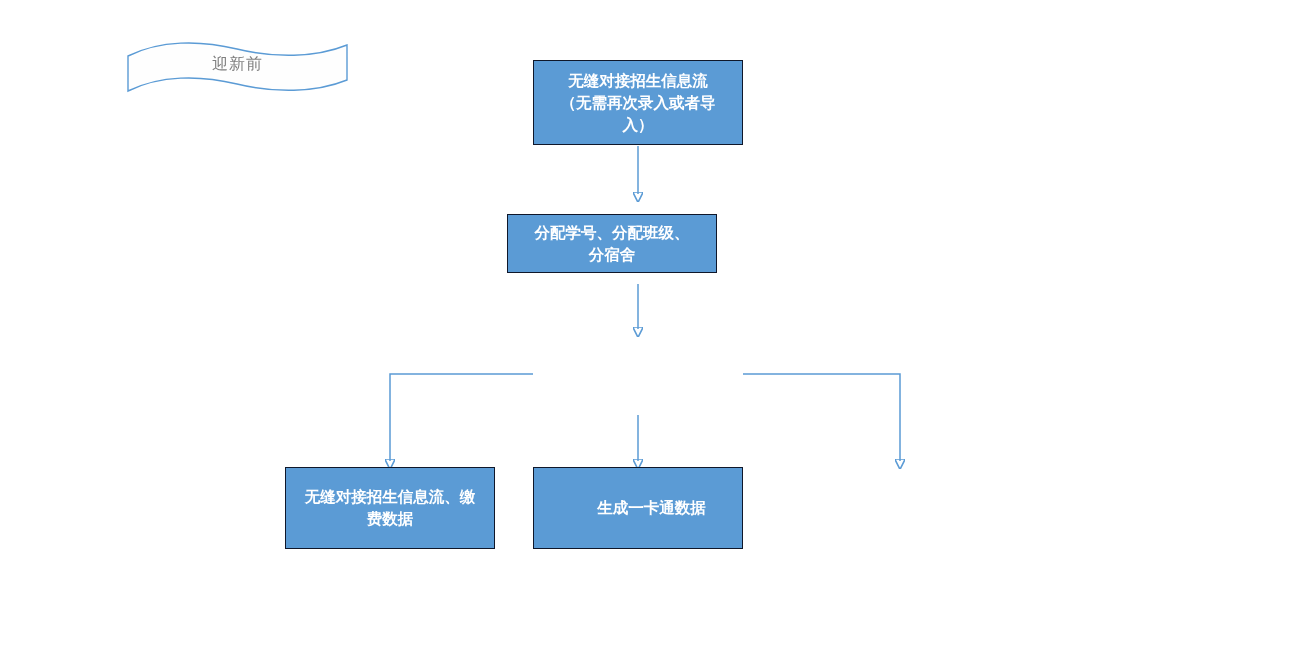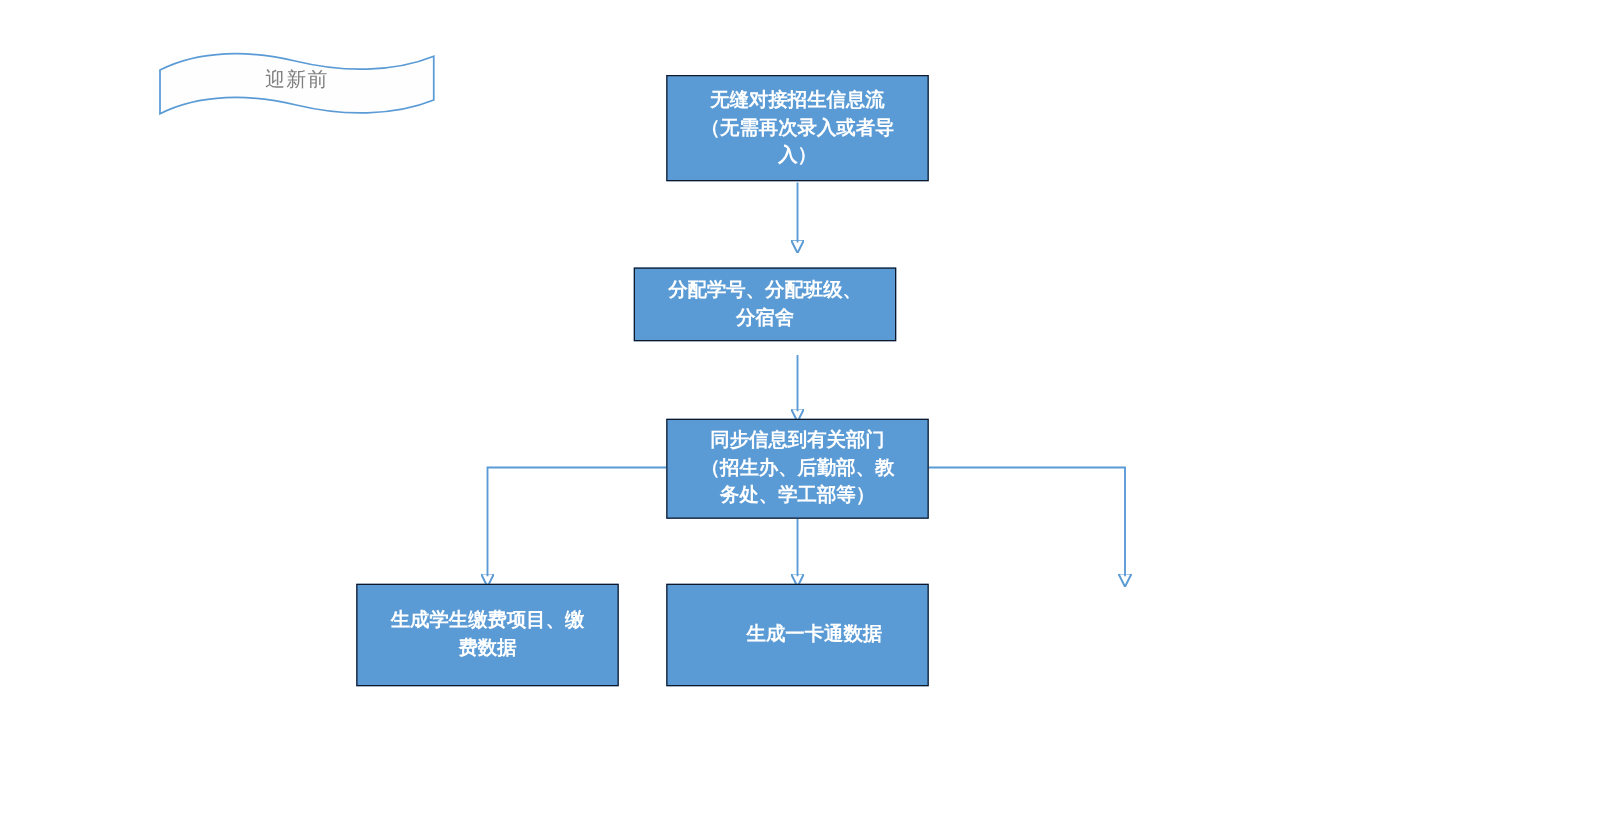--- a/index.html
+++ b/index.html
@@ -99,28 +99,23 @@
     <span class="node-label">无缝对接招生信息流
 （无需再次录入或者导
 入）</span>
   </div>
 
   <div class="node node-assign">
     <span class="node-label">分配学号、分配班级、
 分宿舍</span>
   </div>
 
-  <div class="node node-sync">
-    <span class="node-label">同步信息到有关部门
-（招生办、后勤部、教
-务处、学工部等）</span>
-  </div>
 
   <div class="node node-payment">
-    <span class="node-label">生成学生缴费项目、缴
+    <span class="node-label">无缝对接招生信息流、缴
 费数据</span>
   </div>
 
   <div class="node node-card">
     <span class="node-label">生成一卡通数据</span>
   </div>
 
 
 </div>
 

